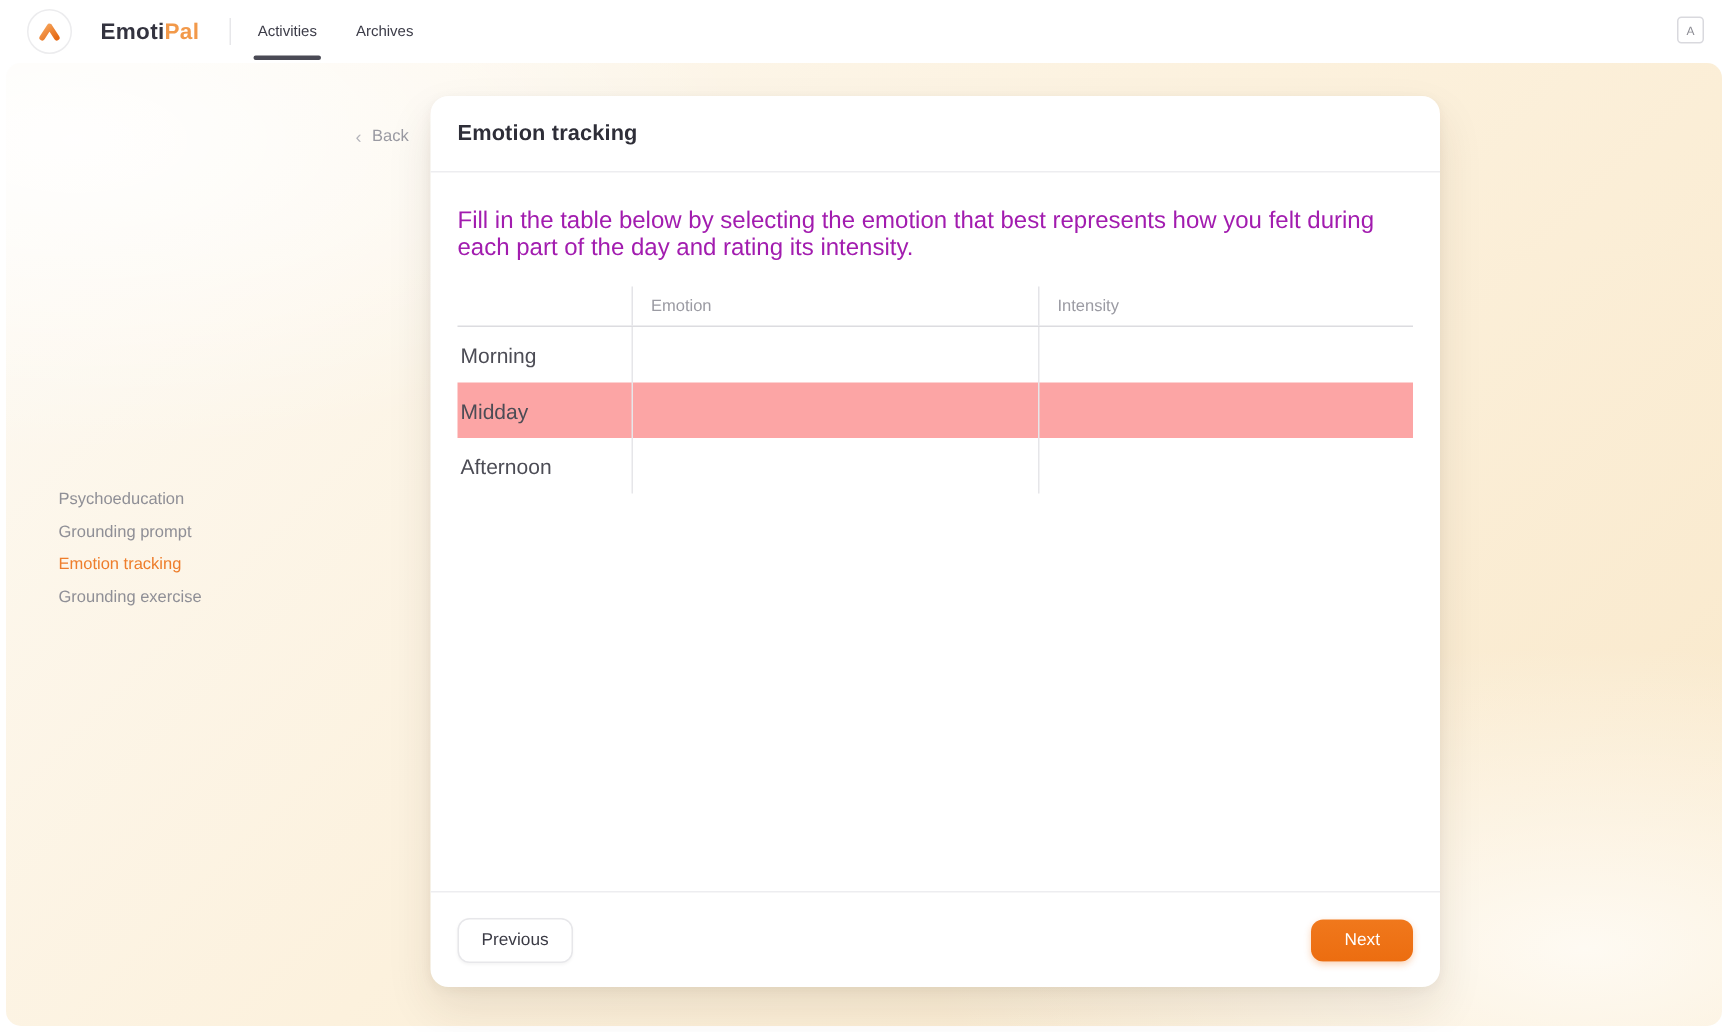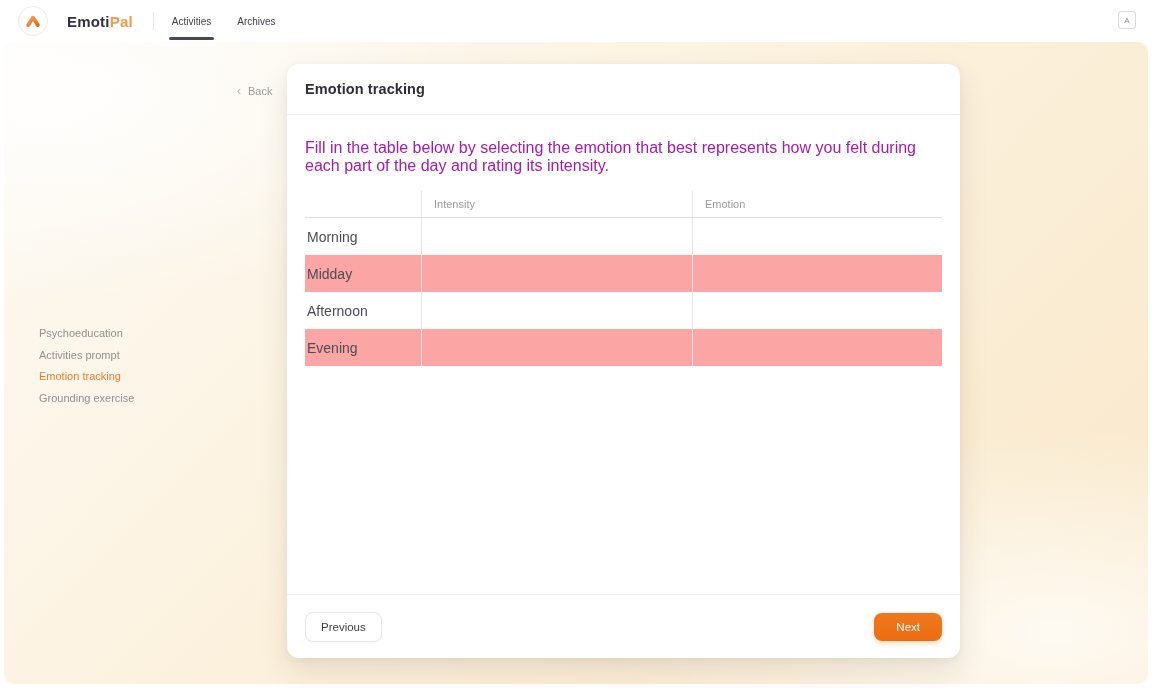--- a/index.html
+++ b/index.html
@@ -142,60 +142,55 @@
 
 <div class="content">
 
   <div class="back-link" style="position:absolute; left:233px; top:42px;">
     <span class="chev">‹</span>
     <span>Back</span>
   </div>
 
   <div class="side-nav" style="top:281px;">
     <div class="item">Psychoeducation</div>
-    <div class="item">Activities prompt</div>
+    <div class="item">Grounding prompt</div>
     <div class="item active">Emotion tracking</div>
     <div class="item">Grounding exercise</div>
   </div>
 
   <div class="card" style="left:283px; top:22px;">
     <div class="card-header">
       <div class="card-title">Emotion tracking</div>
     </div>
 
     <div class="card-body">
       <div class="instruction">Fill in the table below by selecting the emotion that best represents how you felt during each part of the day and rating its intensity.</div>
 
       <div class="table">
         <div class="t-head">
           <div class="cell"></div>
+          <div class="cell">Emotion</div>
           <div class="cell">Intensity</div>
-          <div class="cell">Emotion</div>
         </div>
 
         <div class="t-row">
           <div class="cell row-label">Morning</div>
           <div class="cell"></div>
           <div class="cell"></div>
         </div>
         <div class="t-row striped">
           <div class="cell row-label">Midday</div>
           <div class="cell"></div>
           <div class="cell"></div>
         </div>
         <div class="t-row">
           <div class="cell row-label">Afternoon</div>
           <div class="cell"></div>
           <div class="cell"></div>
         </div>
-        <div class="t-row striped">
-          <div class="cell row-label">Evening</div>
-          <div class="cell"></div>
-          <div class="cell"></div>
-        </div>
       </div>
     </div>
 
     <div class="card-footer">
       <button class="btn btn-previous">Previous</button>
       <button class="btn btn-next">Next</button>
     </div>
   </div>
 </div>
 

